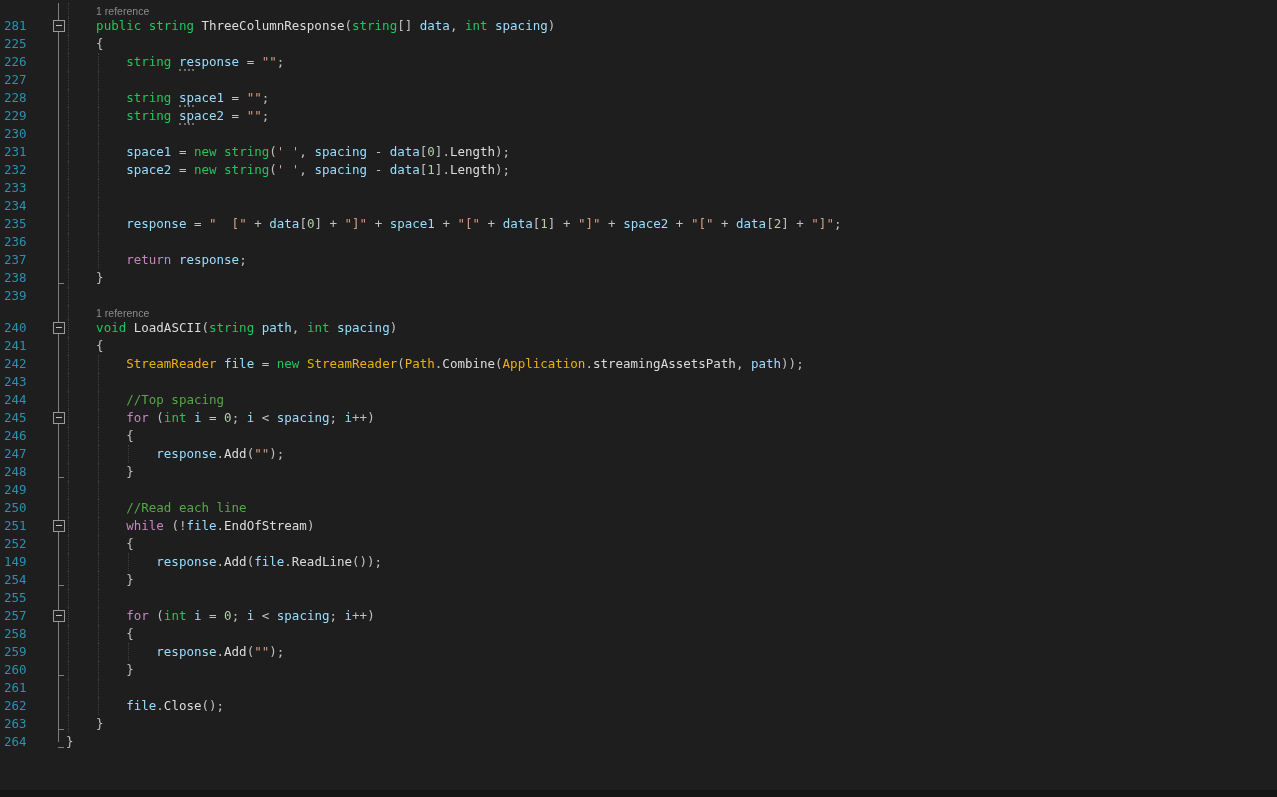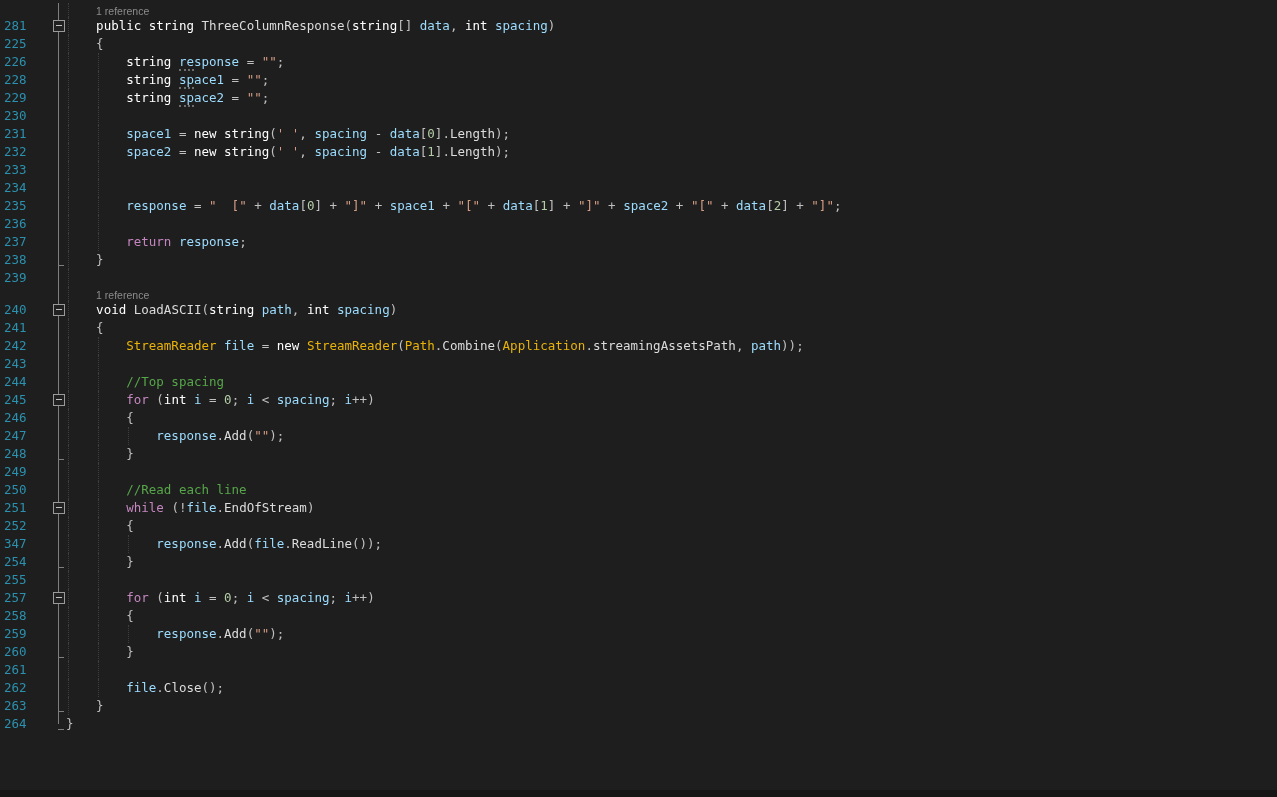--- a/index.html
+++ b/index.html
@@ -42,21 +42,21 @@
   }
   .code{flex:1 1 auto;position:relative;white-space:pre;}
   .gd{position:absolute;top:0;bottom:0;width:0;border-left:1px dotted #3e3e42;}
   .cltext{
     position:absolute;top:1px;
     font-family:"Liberation Sans","DejaVu Sans",sans-serif;
     font-size:10.5px;color:#8c8c8c;cursor:pointer;
   }
   .caret{position:absolute;left:0;top:1px;width:2px;height:15px;background:#eaeaea;}
   .curline{position:absolute;left:11px;right:0;top:0;bottom:0;border:1px solid #4d4d4d;}
-  .k{color:#ffffff}
+  .k{color:#22c55e}
   .c{color:#c586c0}
   .t{color:#eab308}
   .m{color:#dcdcdc}
   .v{color:#9cdcfe}
   .s{color:#d69d85}
   .n{color:#b5cea8}
   .g{color:#57a64a}
   .p{color:#c0c0c0}
   .x{color:#dcdcdc}
   .d{color:#9cdcfe;border-bottom:2px dotted #6e6e6e}
@@ -93,20 +93,28 @@
     </div>
     <div class="row">
       <div class="gnum">226</div>
       <div class="gsel"></div>
       <div class="gfold">
         <div class="fline"></div>
       </div>
       <div class="code"><div class="gd" style="left: 2px;"></div><div class="gd" style="left: 32.12px;"></div><span class="x">        </span><span class="k">string</span><span class="x"> </span><span class="d">re</span><span class="v">sponse</span><span class="x"> </span><span class="p">=</span><span class="x"> </span><span class="s">""</span><span class="p">;</span></div>
     </div>
     <div class="row">
+      <div class="gnum">227</div>
+      <div class="gsel"></div>
+      <div class="gfold">
+        <div class="fline"></div>
+      </div>
+      <div class="code"><div class="gd" style="left: 2px;"></div><div class="gd" style="left: 32.12px;"></div></div>
+    </div>
+    <div class="row">
       <div class="gnum">228</div>
       <div class="gsel"></div>
       <div class="gfold">
         <div class="fline"></div>
       </div>
       <div class="code"><div class="gd" style="left: 2px;"></div><div class="gd" style="left: 32.12px;"></div><span class="x">        </span><span class="k">string</span><span class="x"> </span><span class="d">sp</span><span class="v">ace1</span><span class="x"> </span><span class="p">=</span><span class="x"> </span><span class="s">""</span><span class="p">;</span></div>
     </div>
     <div class="row">
       <div class="gnum">229</div>
       <div class="gsel"></div>
@@ -306,21 +314,21 @@
     </div>
     <div class="row">
       <div class="gnum">252</div>
       <div class="gsel"></div>
       <div class="gfold">
         <div class="fline"></div>
       </div>
       <div class="code"><div class="gd" style="left: 2px;"></div><div class="gd" style="left: 32.12px;"></div><span class="x">        </span><span class="p">{</span></div>
     </div>
     <div class="row">
-      <div class="gnum">347</div>
+      <div class="gnum">149</div>
       <div class="gsel"></div>
       <div class="gfold">
         <div class="fline"></div>
       </div>
       <div class="code"><div class="gd" style="left: 2px;"></div><div class="gd" style="left: 32.12px;"></div><div class="gd" style="left: 62.24px;"></div><span class="x">            </span><span class="v">response</span><span class="p">.</span><span class="m">Add</span><span class="p">(</span><span class="v">file</span><span class="p">.</span><span class="m">ReadLine</span><span class="p">());</span></div>
     </div>
     <div class="row">
       <div class="gnum">254</div>
       <div class="gsel"></div>
       <div class="gfold">

